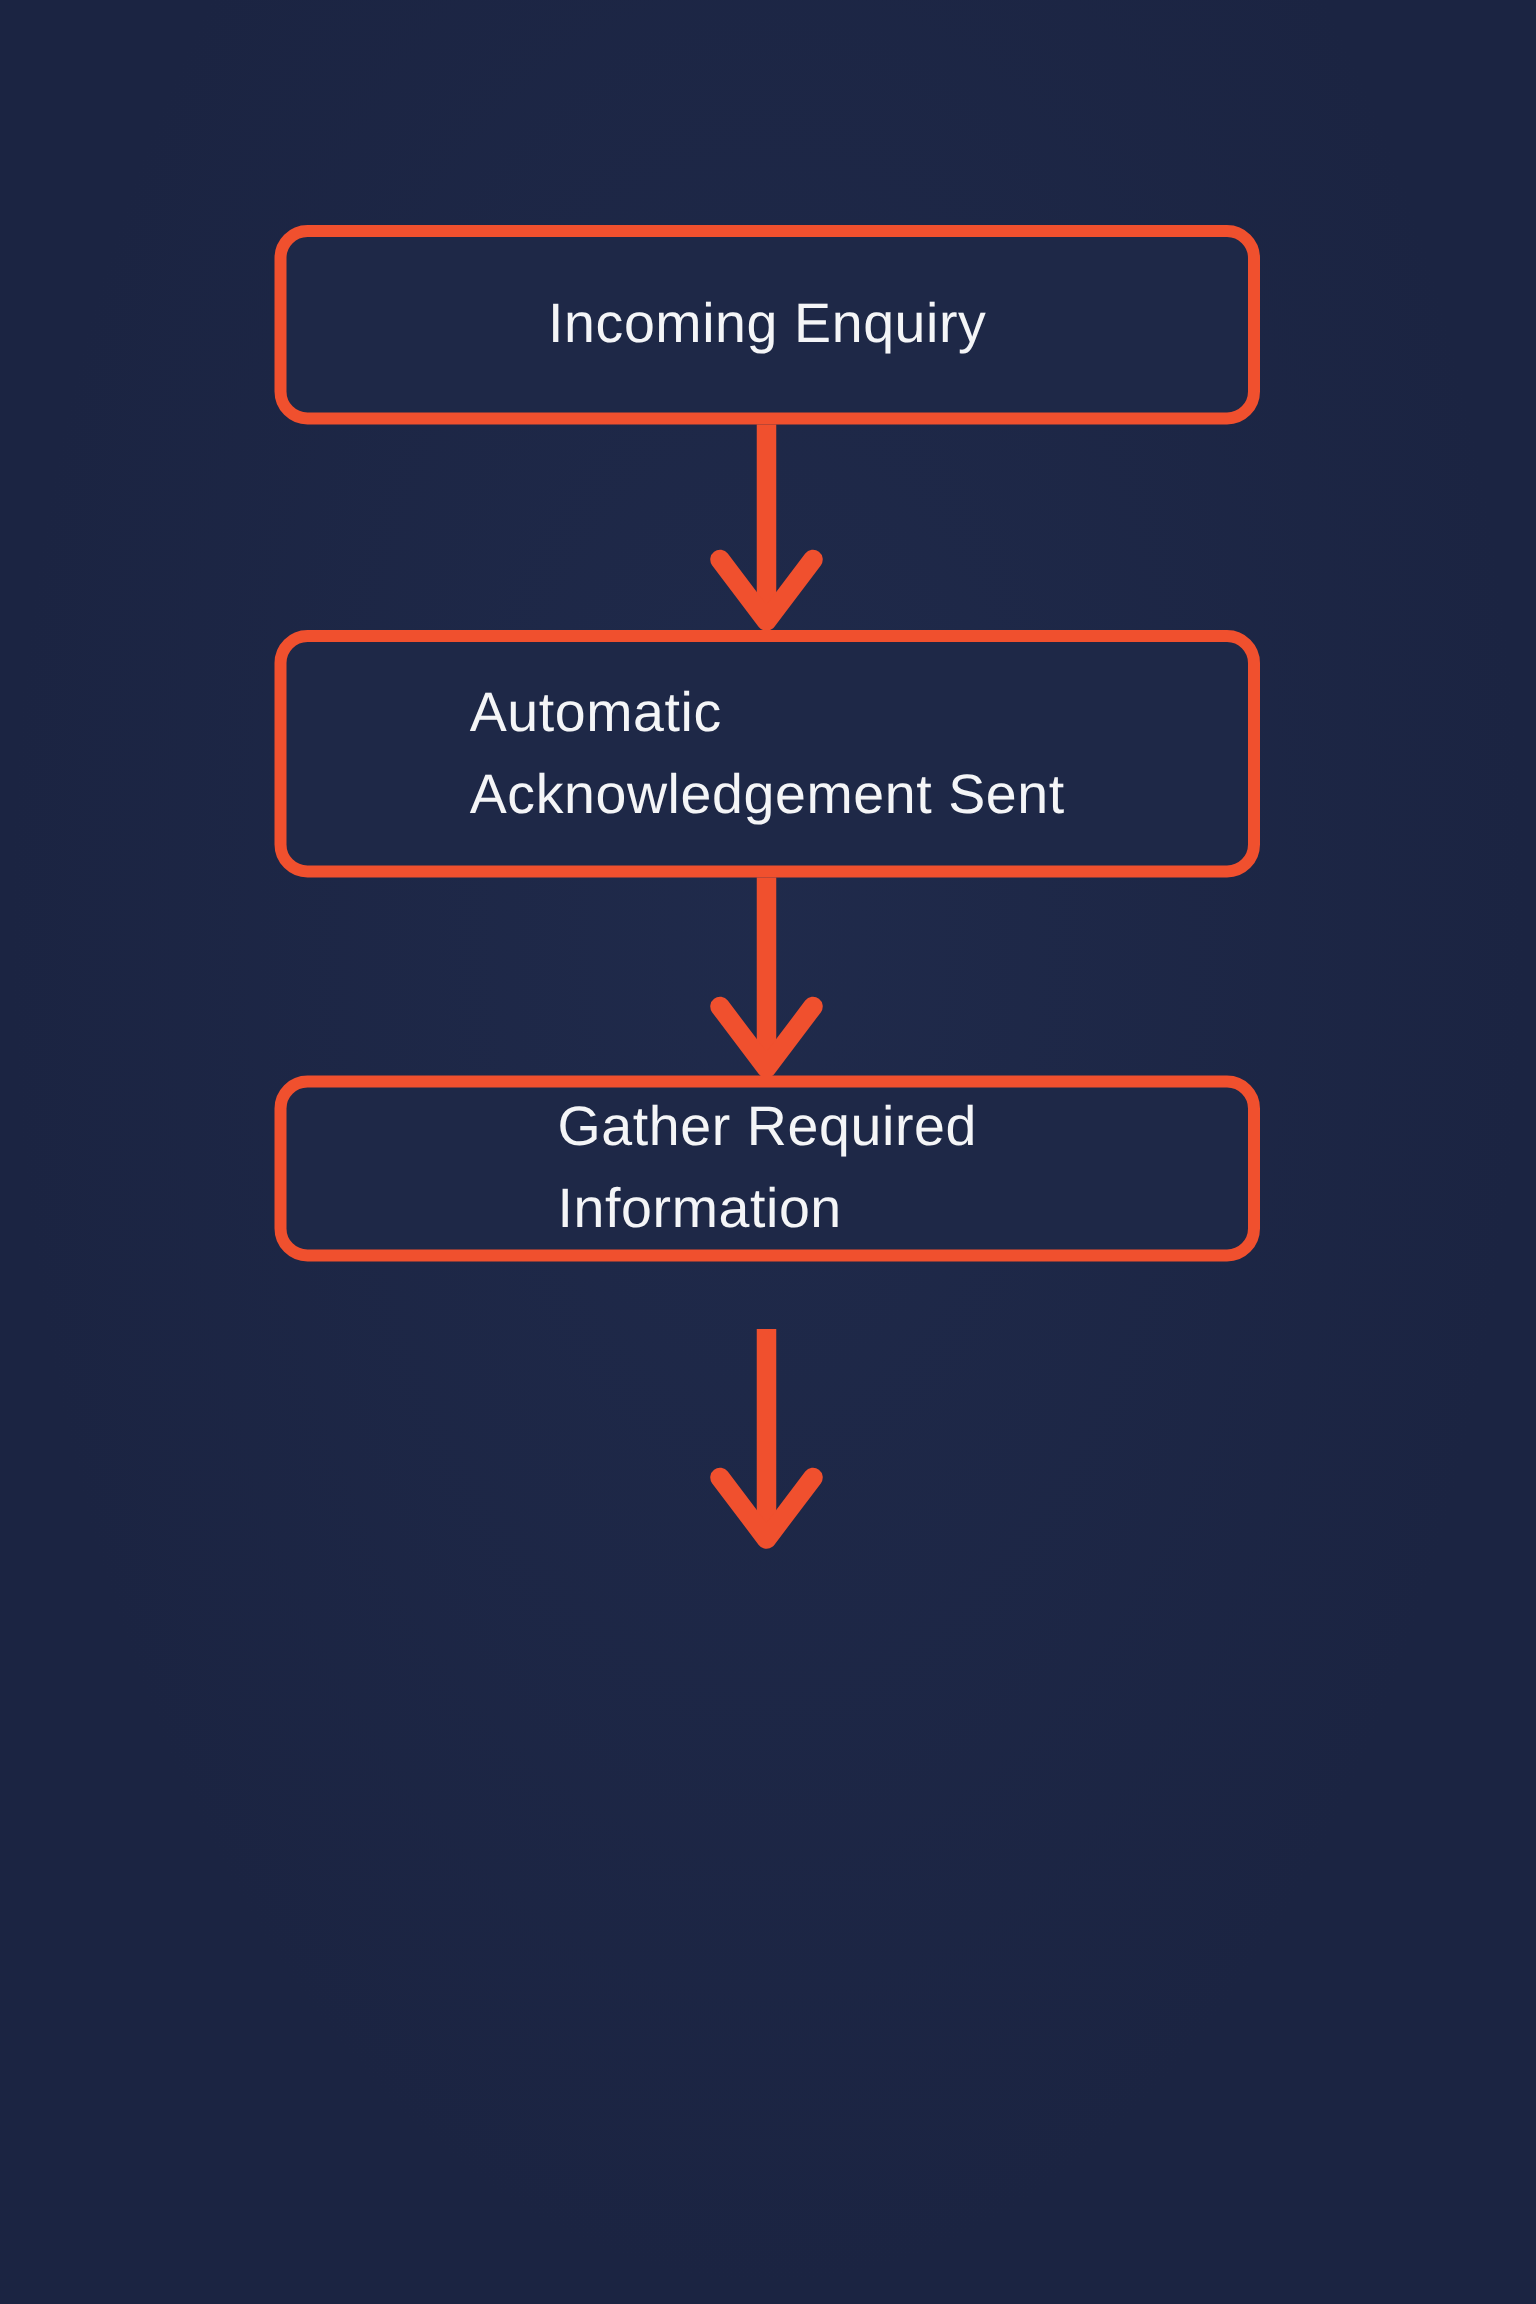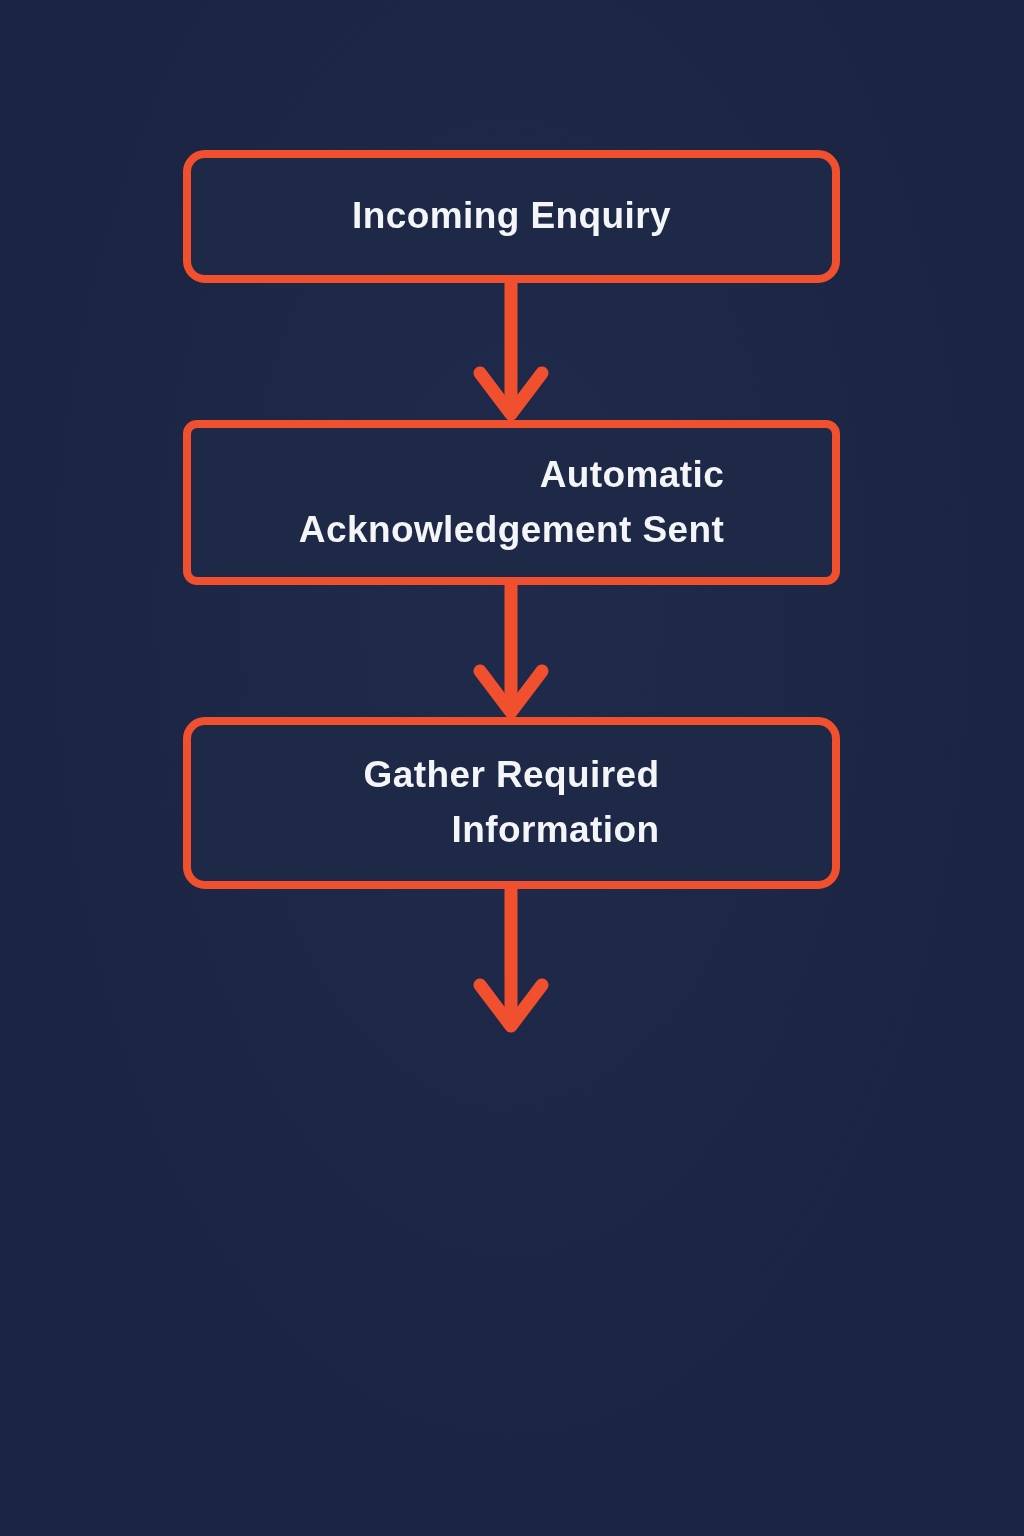--- a/index.html
+++ b/index.html
@@ -21,30 +21,30 @@
     position:absolute;
     left:183px;width:657px;
     background:var(--box);
     border:8px solid var(--accent);
     border-radius:22px;
     box-sizing:border-box;
     display:flex;align-items:center;justify-content:center;
   }
   .box .label{
     color:var(--text);
-    font-weight:700;
+    font-weight:400;
     font-size:37px;
     line-height:1.48;
     letter-spacing:.4px;
-    text-align:right;
+    text-align:left;
     white-space:pre-line;
   }
   .box1{top:150px;height:133px;}
-  .box2{top:420px;height:165px;border-radius:14px;}
-  .box3{top:717px;height:172px;}
+  .box2{top:420px;height:165px;}
+  .box3{top:717px;height:124px;}
   .box4{top:1032px;height:231px;}
   .arrow{position:absolute;left:466px;width:90px;}
   .arrow1{top:281px;height:141px;}
   .arrow2{top:583px;height:137px;}
   .arrow3{top:884px;height:150px;}
   .arrow svg{display:block;width:100%;height:100%;}
 </style>
 </head>
 <body>
 

